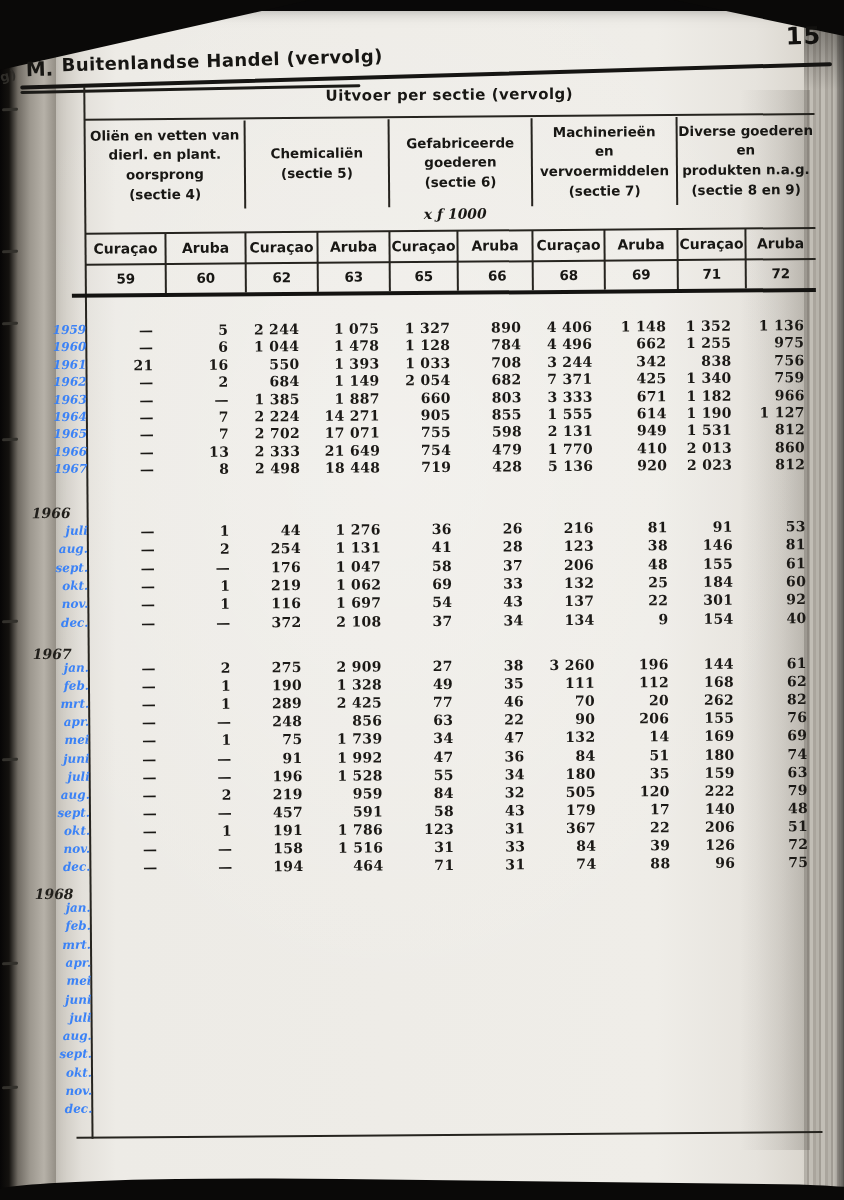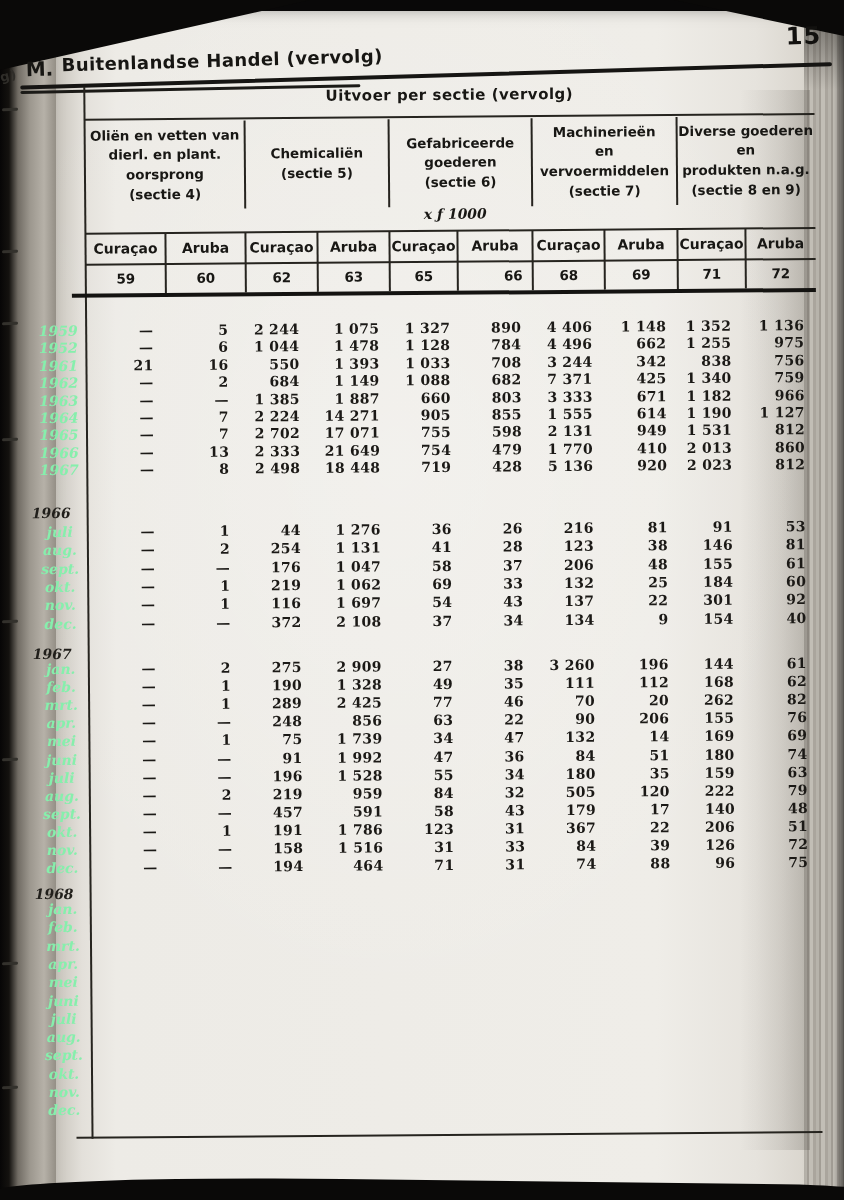--- a/index.html
+++ b/index.html
@@ -63,21 +63,21 @@
   .unit-note{position:absolute;left:388px;top:206px;width:140px;text-align:center;
     font:bold 14px "DejaVu Serif",serif;font-style:italic;color:#181714;}
   .reg-cell{position:absolute;top:231px;height:30px;display:flex;align-items:center;justify-content:center;
     font:bold 14px "DejaVu Sans",sans-serif;color:#181714;}
   .num-cell{position:absolute;top:262px;height:28px;display:flex;align-items:center;justify-content:center;
     font:bold 13.5px "DejaVu Sans",sans-serif;color:#181714;}
 
   .trow{position:absolute;left:26px;width:792px;height:18px;display:grid;
     grid-template-columns:62px 80px 80px 72px 72px 68px 75px 72px 73px 68px 70px;
     font:bold 14px "DejaVu Serif",serif;color:#1b1916;}
-  .trow .rlabel{font-style:italic;font-weight:700;padding-left:6px;text-align:center;font-size:14px;color:#86efac;}
+  .trow .rlabel{font-style:italic;font-weight:700;padding-left:6px;text-align:right;font-size:12px;color:#3b82f6;}
   .trow .ncell{text-align:right;letter-spacing:0.3px;}
   .c0{padding-right:13px}.c1{padding-right:18px}.c2{padding-right:19px}.c3{padding-right:11px}.c4{padding-right:8px}
   .c5{padding-right:12px}.c6{padding-right:13px}.c7{padding-right:12px}.c8{padding-right:15px}.c9{padding-right:12px}
   .group-label{position:absolute;left:32px;width:70px;height:18px;
     font:bold italic 14px "DejaVu Serif",serif;color:#211f1b;}
 
   .curve-shade{position:absolute;left:740px;top:90px;width:70px;height:1060px;
     background:linear-gradient(90deg,rgba(60,55,48,0) 0,rgba(60,55,48,0.10) 60%,rgba(60,55,48,0.22) 100%);pointer-events:none;}
 </style>
 </head>
@@ -154,21 +154,21 @@
       <div class="reg-cell" style="left: 248px; width: 72px;">Curaçao</div>
       <div class="num-cell" style="left: 248px; width: 72px;">62</div>
       <div class="vline" style="left: 247px; top: 231px; height: 60px;"></div>
       <div class="reg-cell" style="left: 320px; width: 72px;">Aruba</div>
       <div class="num-cell" style="left: 320px; width: 72px;">63</div>
       <div class="vline" style="left: 319px; top: 231px; height: 60px;"></div>
       <div class="reg-cell" style="left: 392px; width: 68px;">Curaçao</div>
       <div class="num-cell" style="left: 392px; width: 68px;">65</div>
       <div class="vline" style="left: 391px; top: 231px; height: 60px;"></div>
       <div class="reg-cell" style="left: 460px; width: 75px;">Aruba</div>
-      <div class="num-cell" style="left: 484px; width: 63px;">66</div>
+      <div class="num-cell" style="left: 468px; width: 63px;">66</div>
       <div class="vline" style="left: 459px; top: 231px; height: 60px;"></div>
       <div class="reg-cell" style="left: 535px; width: 72px;">Curaçao</div>
       <div class="num-cell" style="left: 535px; width: 72px;">68</div>
       <div class="vline" style="left: 534px; top: 231px; height: 60px;"></div>
       <div class="reg-cell" style="left: 607px; width: 73px;">Aruba</div>
       <div class="num-cell" style="left: 607px; width: 73px;">69</div>
       <div class="vline" style="left: 606px; top: 231px; height: 60px;"></div>
       <div class="reg-cell" style="left: 680px; width: 68px;">Curaçao</div>
       <div class="num-cell" style="left: 680px; width: 68px;">71</div>
       <div class="vline" style="left: 679px; top: 231px; height: 60px;"></div>
@@ -184,21 +184,21 @@
         <span class="ncell c2">2 244</span>
         <span class="ncell c3">1 075</span>
         <span class="ncell c4">1 327</span>
         <span class="ncell c5">890</span>
         <span class="ncell c6">4 406</span>
         <span class="ncell c7">1 148</span>
         <span class="ncell c8">1 352</span>
         <span class="ncell c9">1 136</span>
       </div>
       <div class="trow" style="top: 337.4px;">
-        <span class="rlabel">1952</span>
+        <span class="rlabel">1960</span>
         <span class="ncell c0">—</span>
         <span class="ncell c1">6</span>
         <span class="ncell c2">1 044</span>
         <span class="ncell c3">1 478</span>
         <span class="ncell c4">1 128</span>
         <span class="ncell c5">784</span>
         <span class="ncell c6">4 496</span>
         <span class="ncell c7">662</span>
         <span class="ncell c8">1 255</span>
         <span class="ncell c9">975</span>
@@ -215,21 +215,21 @@
         <span class="ncell c7">342</span>
         <span class="ncell c8">838</span>
         <span class="ncell c9">756</span>
       </div>
       <div class="trow" style="top: 372.2px;">
         <span class="rlabel">1962</span>
         <span class="ncell c0">—</span>
         <span class="ncell c1">2</span>
         <span class="ncell c2">684</span>
         <span class="ncell c3">1 149</span>
-        <span class="ncell c4">1 088</span>
+        <span class="ncell c4">2 054</span>
         <span class="ncell c5">682</span>
         <span class="ncell c6">7 371</span>
         <span class="ncell c7">425</span>
         <span class="ncell c8">1 340</span>
         <span class="ncell c9">759</span>
       </div>
       <div class="trow" style="top: 389.6px;">
         <span class="rlabel">1963</span>
         <span class="ncell c0">—</span>
         <span class="ncell c1">—</span>

